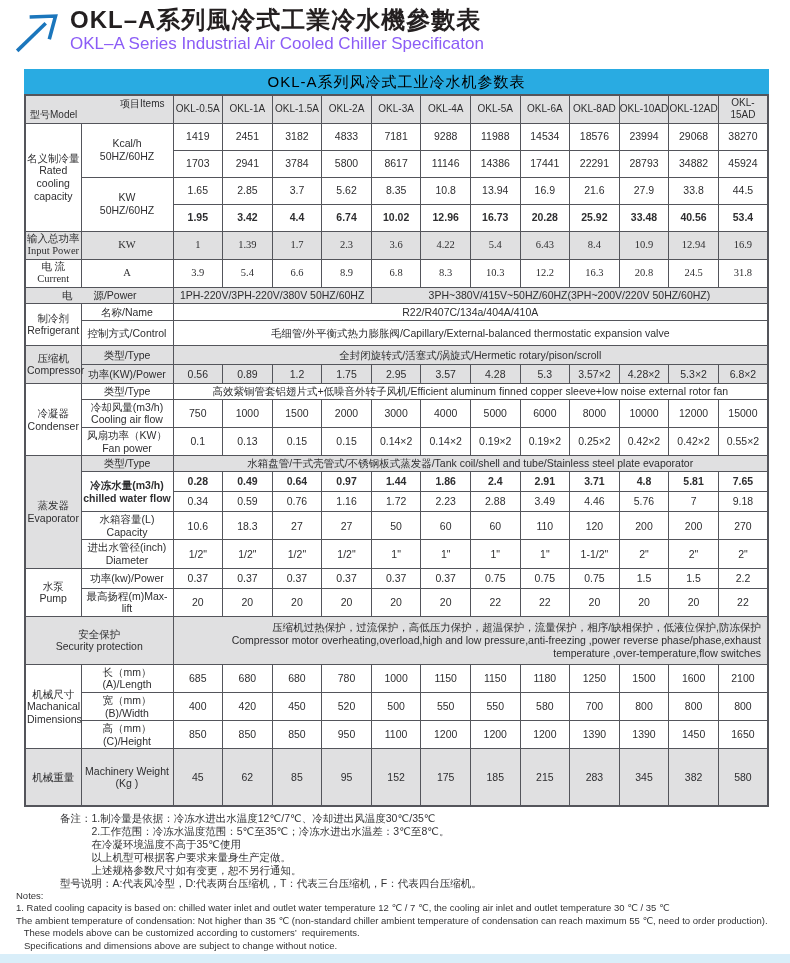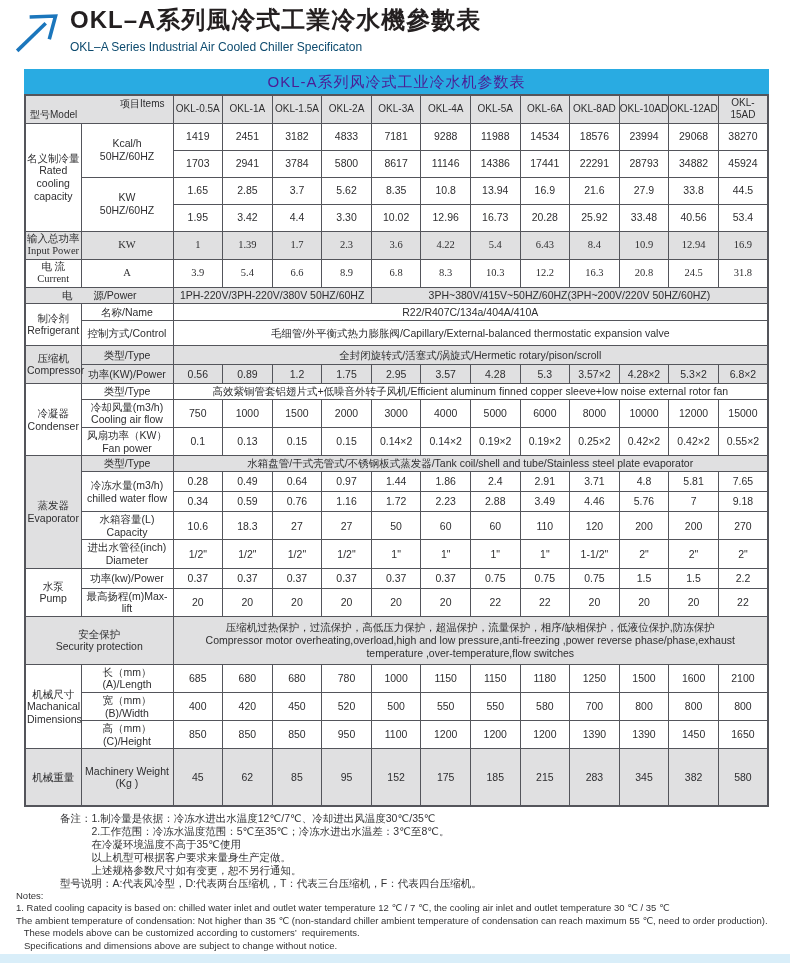--- a/index.html
+++ b/index.html
@@ -6,46 +6,46 @@
   body{
     width:790px;height:963px;position:relative;overflow:hidden;
     background:#ffffff;color:#2e2e30;
     font-family:"Liberation Sans","DejaVu Sans",sans-serif;
   }
   
   .page-header{display:flex;align-items:flex-start;padding:6px 0 0 10px;height:56px;}
   .logo{width:50px;height:50px;flex:0 0 50px;margin-top:2px;}
   .titles{margin-left:10px;}
   .title-zh{font-size:24px;font-weight:bold;letter-spacing:1px;color:#231f20;line-height:1.1;margin-top:1px;}
-  .title-en{font-size:12px;font-weight:normal;color:#0c4a6e;line-height:1.2;margin-top:7px;}
+  .title-en{font-size:17px;font-weight:normal;color:#8b5cf6;line-height:1.2;margin-top:1px;}
   
   .table-wrap{margin:7px 21px 0 24px;}
   .banner{
-    background:#29abe2;color:#4c1d95;text-align:center;
+    background:#29abe2;color:#000000;text-align:center;
     font-size:15px;height:25px;line-height:25px;letter-spacing:1px;
   }
   table{border-collapse:collapse;table-layout:fixed;width:745px;border:2px solid #54555b;}
   col.c-group{width:56px;}
   col.c-item{width:92px;}
   td{
     border:1px solid #54555b;font-size:10.5px;text-align:center;vertical-align:middle;
     white-space:pre-line;line-height:1.2;padding:1px;color:#2e2e30;background:#ffffff;
   }
   tr.shaded td{background:#e0e0e1;}
   td.shade{background:#e0e0e1;}
   .header-row td{font-size:10px;padding:0;}
   td.corner{
     position:relative;
     background-image:linear-gradient(to bottom right,
       transparent calc(50% - 0.6px), #54555b calc(50% - 0.6px),
       #54555b calc(50% + 0.6px), transparent calc(50% + 0.6px));
   }
   .c-left{position:absolute;left:4px;bottom:2px;font-size:10px;}
   .c-right{position:absolute;right:8px;top:2px;font-size:10px;}
-  td.left{text-align:center;padding:3px 6px;}
+  td.left{text-align:right;padding:3px 6px;}
   
   .notes{margin:5px 0 0 16px;}
   .notes-zh .note-line{font-size:10.5px;line-height:13px;white-space:pre;color:#333335;margin-left:44px;}
   .notes-en .note-line{font-size:9.5px;line-height:12.5px;white-space:pre;color:#333335;}
   
   .bottom-strip{position:absolute;left:0;bottom:0;width:790px;height:9px;background:#d9eef9;}
 </style>
 </head>
 <body>
 
@@ -140,25 +140,25 @@
           <td class="val">5.62</td>
           <td class="val">8.35</td>
           <td class="val">10.8</td>
           <td class="val">13.94</td>
           <td class="val">16.9</td>
           <td class="val">21.6</td>
           <td class="val">27.9</td>
           <td class="val">33.8</td>
           <td class="val">44.5</td>
         </tr>
-        <tr style="height: 27px;">
+        <tr style="height: 27px; font-weight: bold;">
           <td class="val">1.95</td>
           <td class="val">3.42</td>
           <td class="val">4.4</td>
-          <td class="val">3.30</td>
+          <td class="val">6.74</td>
           <td class="val">10.02</td>
           <td class="val">12.96</td>
           <td class="val">16.73</td>
           <td class="val">20.28</td>
           <td class="val">25.92</td>
           <td class="val">33.48</td>
           <td class="val">40.56</td>
           <td class="val">53.4</td>
         </tr>
         <tr class="shaded" style="height: 27px; font-family: Liberation Serif, serif;">
@@ -268,21 +268,21 @@
           <td class="val">0.42×2</td>
           <td class="val">0.42×2</td>
           <td class="val">0.55×2</td>
         </tr>
         <tr class="shaded" style="height: 16px;">
           <td class="lbl group shade" rowspan="5">蒸发器
 Evaporator</td>
           <td class="lbl item">类型/Type</td>
           <td class="spanval" colspan="12">水箱盘管/干式壳管式/不锈钢板式蒸发器/Tank coil/shell and tube/Stainless steel plate evaporator</td>
         </tr>
-        <tr style="height: 20px;">
+        <tr style="height: 20px; font-weight: bold;">
           <td class="lbl item" rowspan="2">冷冻水量(m3/h)
 chilled water flow</td>
           <td class="val">0.28</td>
           <td class="val">0.49</td>
           <td class="val">0.64</td>
           <td class="val">0.97</td>
           <td class="val">1.44</td>
           <td class="val">1.86</td>
           <td class="val">2.4</td>
           <td class="val">2.91</td>

